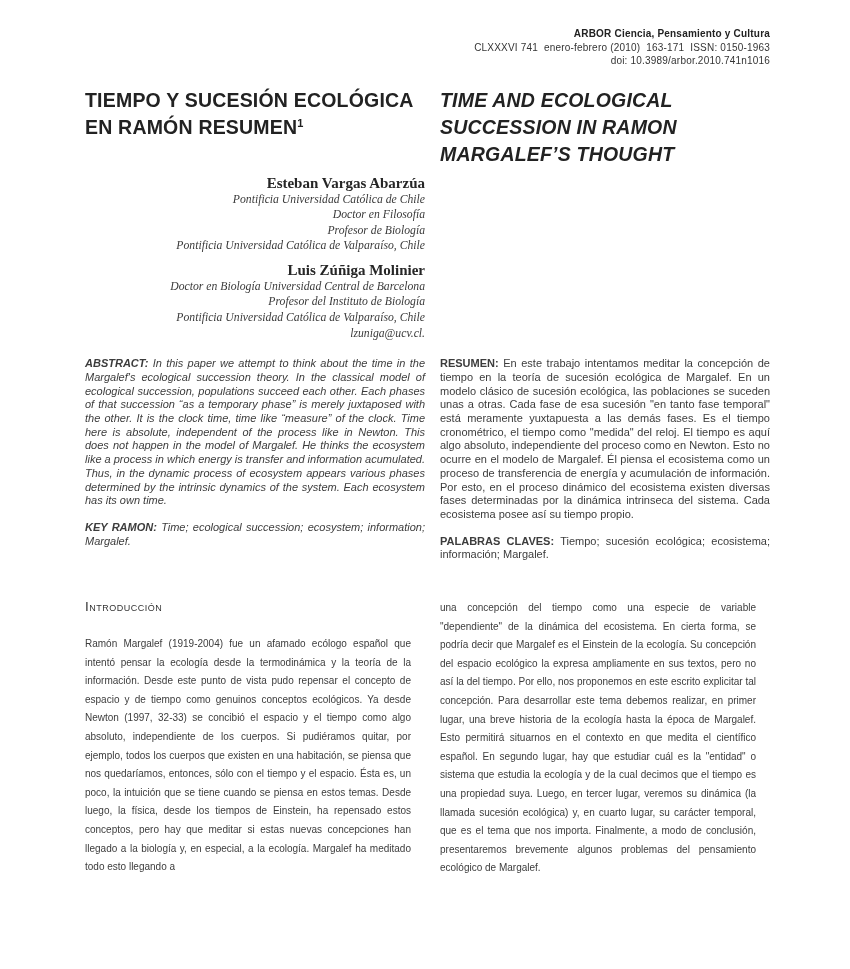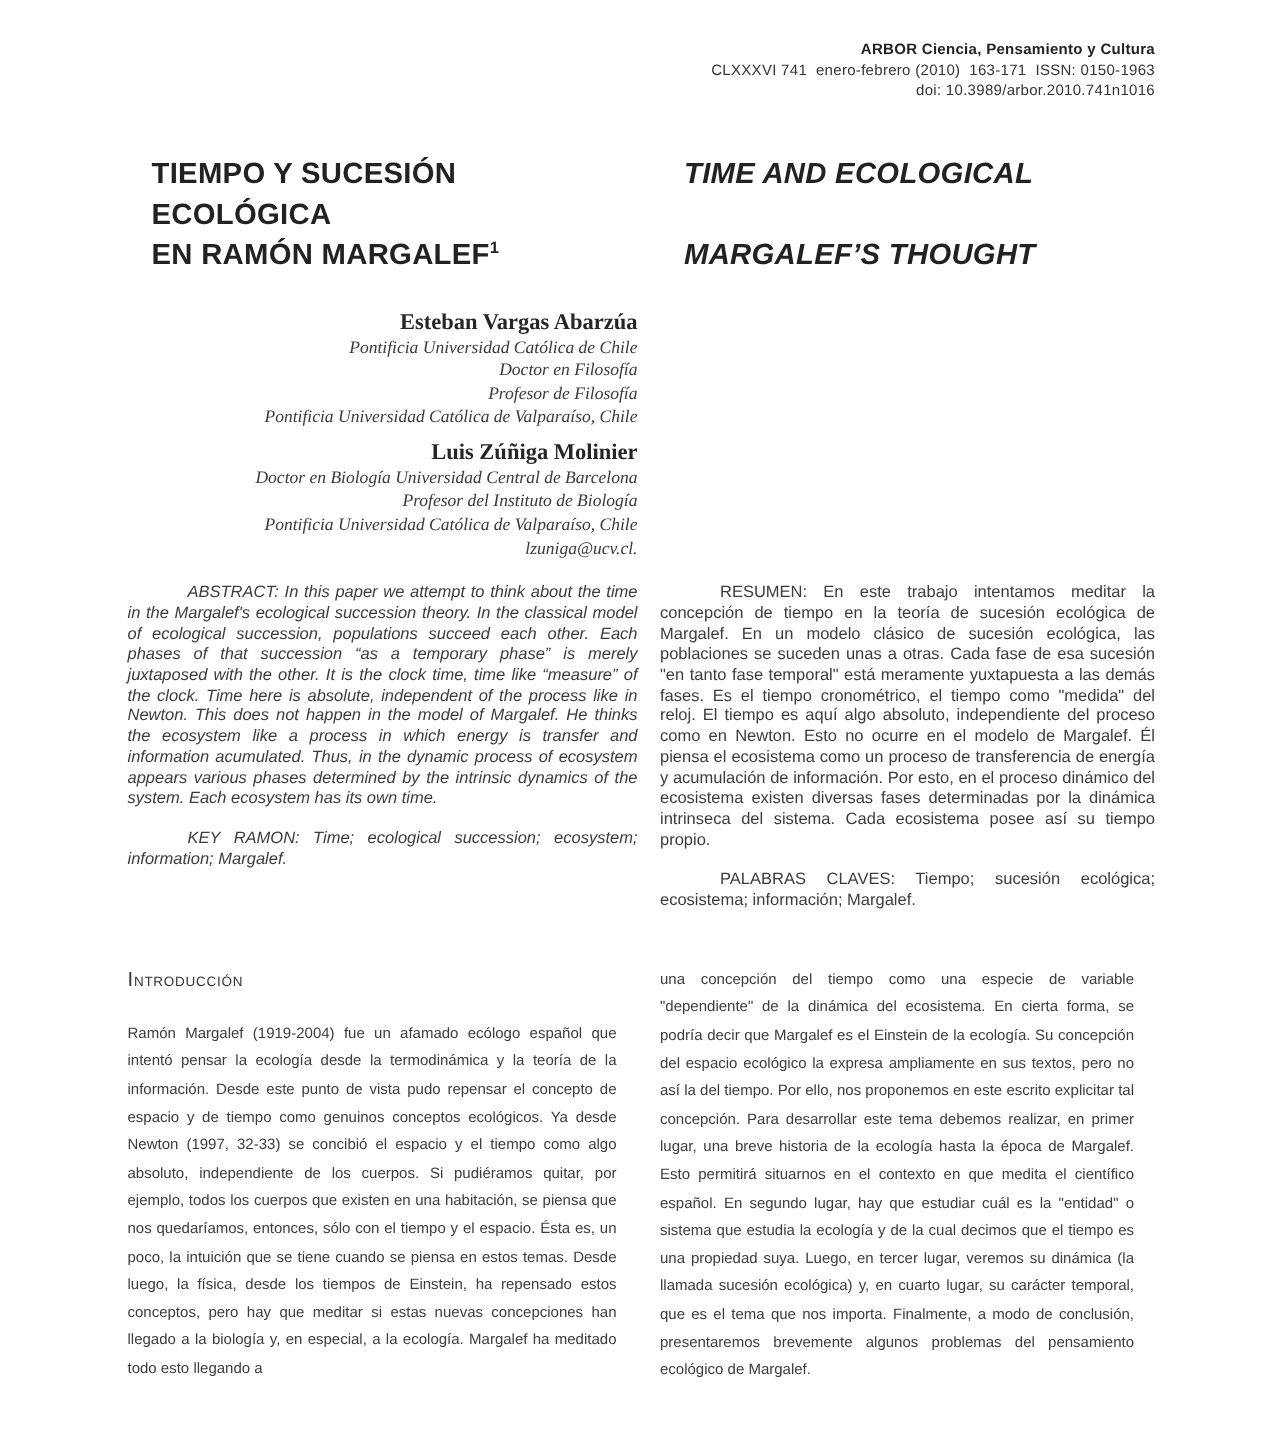--- a/index.html
+++ b/index.html
@@ -14,39 +14,39 @@
   .masthead { padding-top:27px; text-align:right; font-size:10px; line-height:13.5px;
               color:#343434; letter-spacing:0.2px; }
   .m-line { white-space:pre; }
   .m-journal { font-weight:bold; color:#222222; }
 
   
   .grid { display:grid; grid-template-columns:340px 330px; column-gap:15px; align-items:start; }
 
   
   .titles-row { margin-top:19px; }
-  .title { margin:16px; font-size:19.5px; line-height:27px; font-weight:bold;
+  .title { margin:0; font-size:19.5px; line-height:27px; font-weight:bold;
            color:#222222; letter-spacing:0.2px; }
   .title-en { font-style:italic; }
   sup.fn { font-size:11px; line-height:0; vertical-align:super; }
 
   
   .authors { grid-column:1; text-align:right; margin-top:1px; }
   .author-name { font-size:15px; font-weight:bold; line-height:18px; margin-top:5px; color:#262626;font-family:Liberation Serif, serif; }
   .author-line { font-family:"Liberation Serif", serif; font-style:italic;
                  font-size:11.7px; line-height:15.6px; color:#3a3a3a; }
   .author-block + .author-block { margin-top:7px; }
 
   
   .abstract-row { margin-top:16px; }
   .abs { font-size:11px; line-height:13.7px; text-align:justify; color:#3c3c3c; }
   .abs p { margin:0; }
   .abs-en { font-style:italic; }
   .kw { margin-top:13px !important; }
-  .lbl { font-weight:normal;margin-left:40px; }
+  .lbl { font-weight:bold; }
 
   
   .intro-row { margin-top:37px; }
   .sec-heading { margin:0; font-weight:normal; font-size:13.5px; font-variant:small-caps;
                  letter-spacing:0.5px; color:#333333; }
   .intro-p { margin:21px 14px 0 0; font-size:10px; line-height:18.6px;
              text-align:justify; color:#3c3c3c; }
   .intro-p.first { margin-top:0; }
 </style>
 </head>
@@ -57,37 +57,37 @@
 
     <header class="masthead">
       <div class="m-line m-journal">ARBOR Ciencia, Pensamiento y Cultura</div>
       <div class="m-line">CLXXXVI 741  enero-febrero (2010)  163-171  ISSN: 0150-1963</div>
       <div class="m-line">doi: 10.3989/arbor.2010.741n1016</div>
     </header>
 
     <div class="grid titles-row">
       <h1 class="title title-es">
         <span>TIEMPO Y SUCESIÓN ECOLÓGICA</span><br>
-        <span>EN RAMÓN MARGALEF</span><sup class="fn">1</sup>
+        <span>EN RAMÓN RESUMEN</span><sup class="fn">1</sup>
       </h1>
       <h1 class="title title-en">
         <span>TIME AND ECOLOGICAL</span><br>
-        <br>
+        <span>SUCCESSION IN RAMON</span><br>
         <span>MARGALEF’S THOUGHT</span>
       </h1>
     </div>
 
     <div class="grid">
       <div class="authors">
 
         <div class="author-block">
           <div class="author-name">Esteban Vargas Abarzúa</div>
           <div class="author-line">Pontificia Universidad Católica de Chile</div>
           <div class="author-line">Doctor en Filosofía</div>
-          <div class="author-line">Profesor de Filosofía</div>
+          <div class="author-line">Profesor de Biología</div>
           <div class="author-line">Pontificia Universidad Católica de Valparaíso, Chile</div>
         </div>
 
         <div class="author-block">
           <div class="author-name">Luis Zúñiga Molinier</div>
           <div class="author-line">Doctor en Biología Universidad Central de Barcelona</div>
           <div class="author-line">Profesor del Instituto de Biología</div>
           <div class="author-line">Pontificia Universidad Católica de Valparaíso, Chile</div>
           <div class="author-line">lzuniga@ucv.cl.</div>
         </div>

